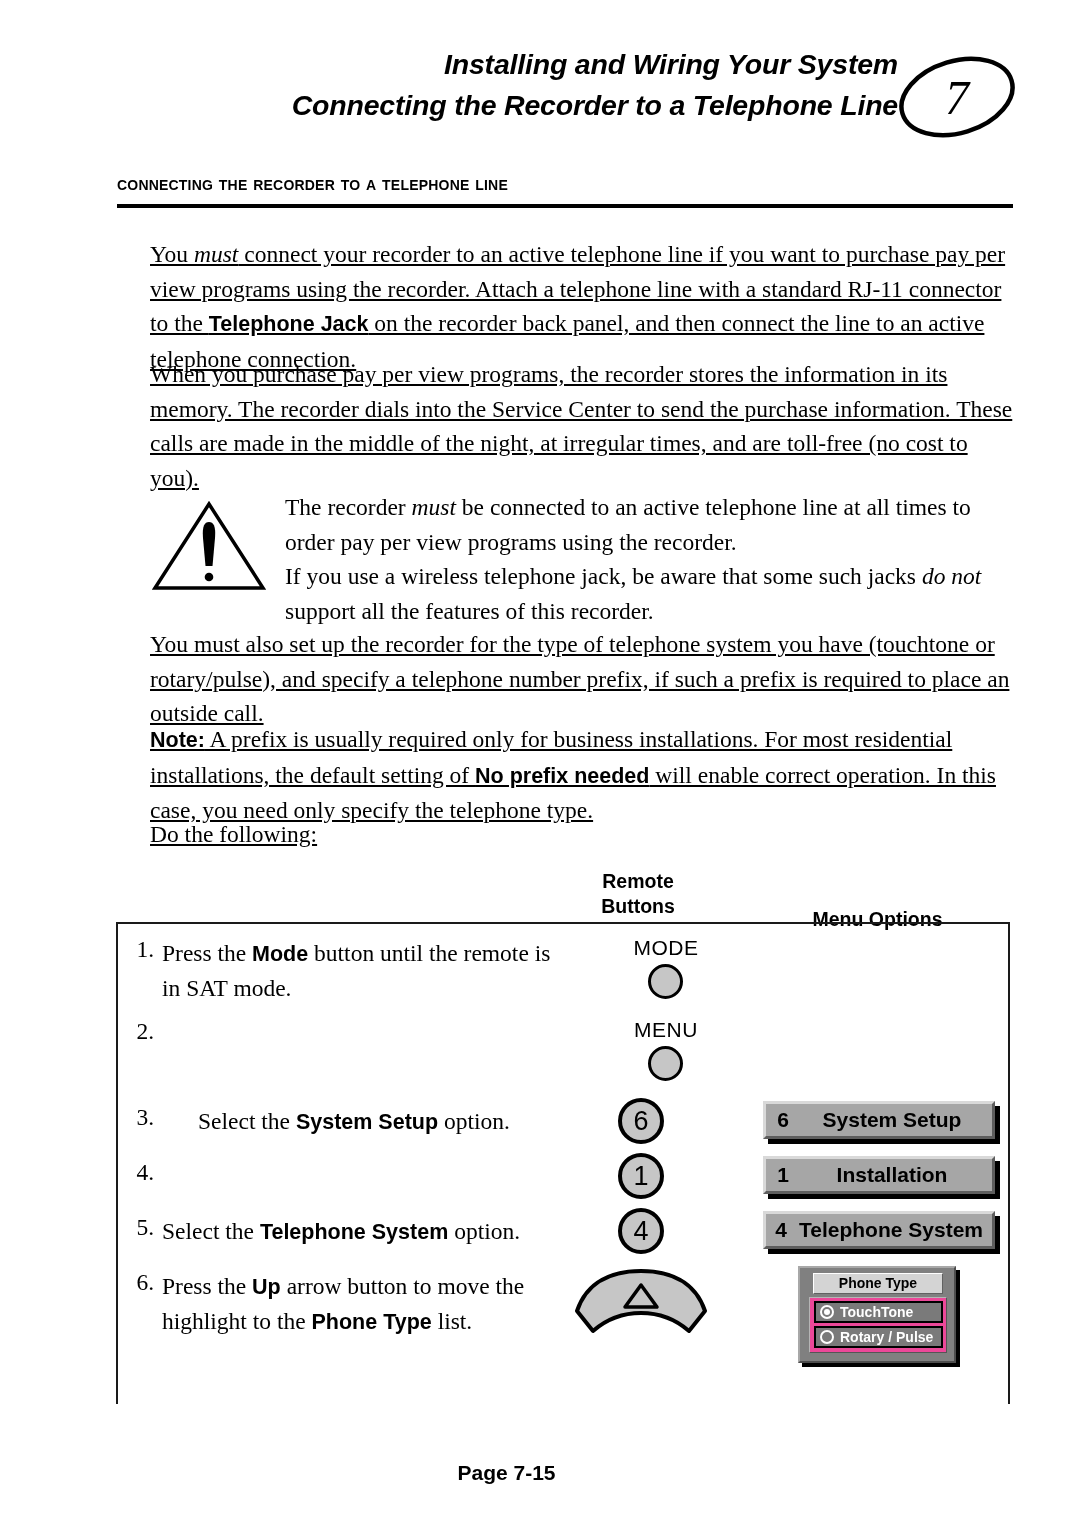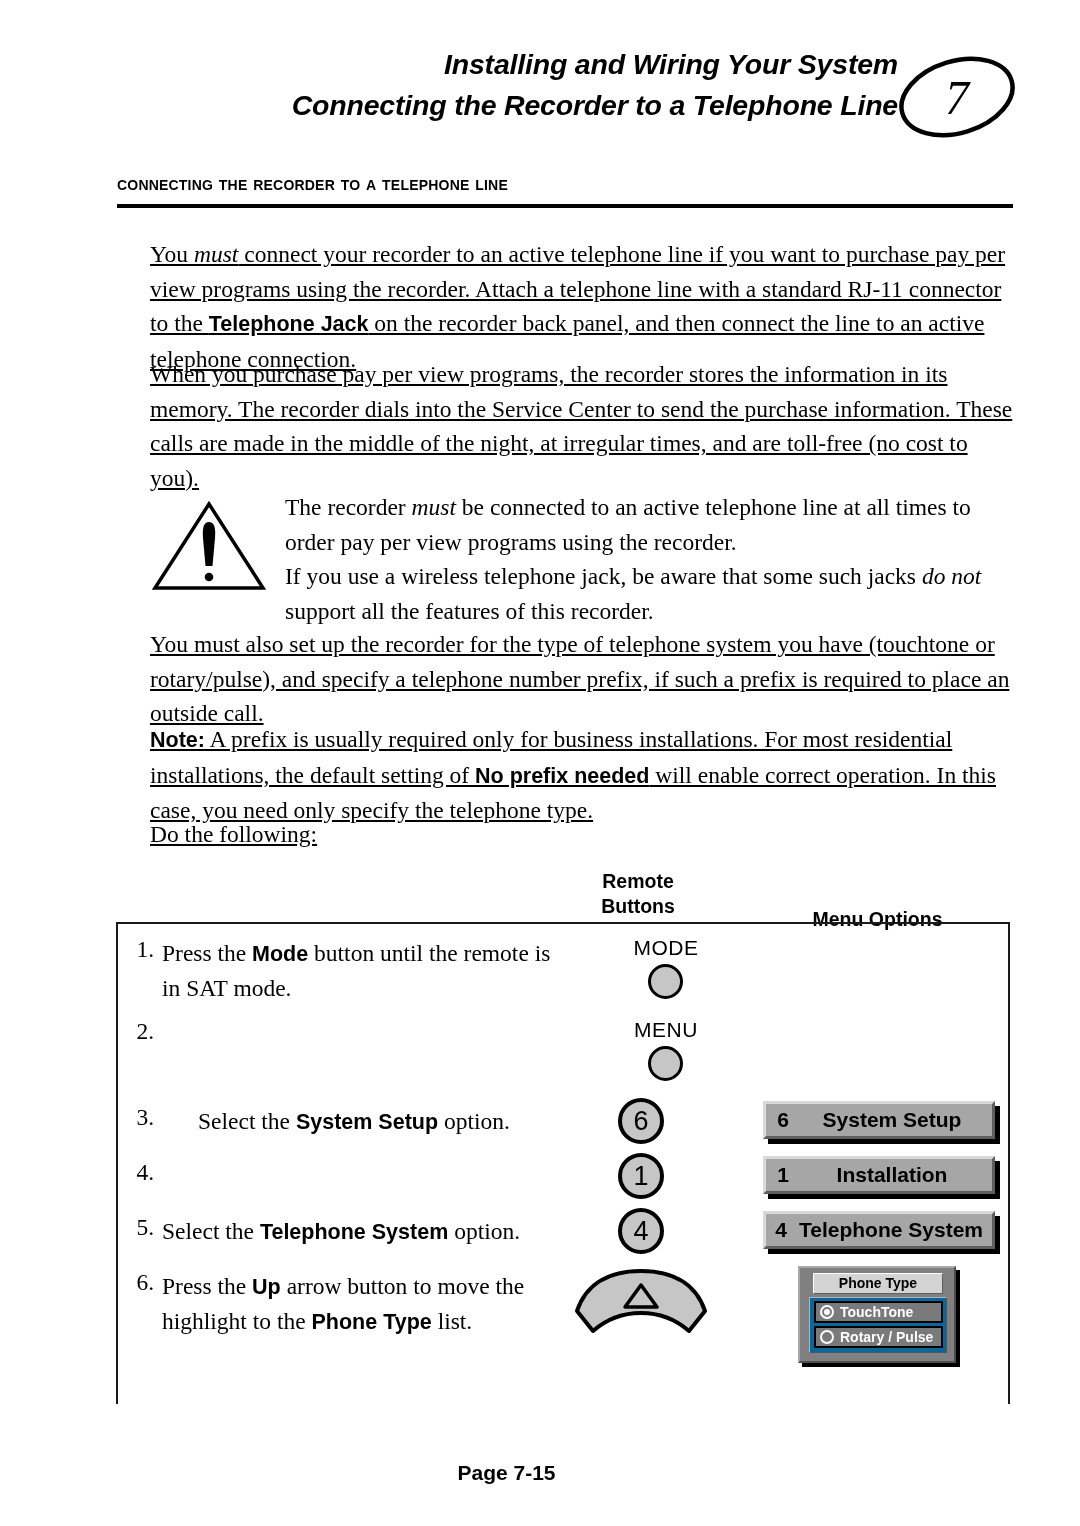--- a/index.html
+++ b/index.html
@@ -270,21 +270,21 @@
     line-height: 19px;
     text-align: center;
     color: #000000;
   }
   .pd-list {
     position: absolute;
     left: 9px;
     top: 29px;
     width: 138px;
     height: 56px;
-    background: #0369a1;
+    background: #ec4899;
     border: 1px solid #b5b5b5;
     border-right-color: #555555;
     border-bottom-color: #555555;
     box-sizing: border-box;
   }
   .pd-item {
     position: absolute;
     left: 4px;
     width: 129px;
     height: 22px;

